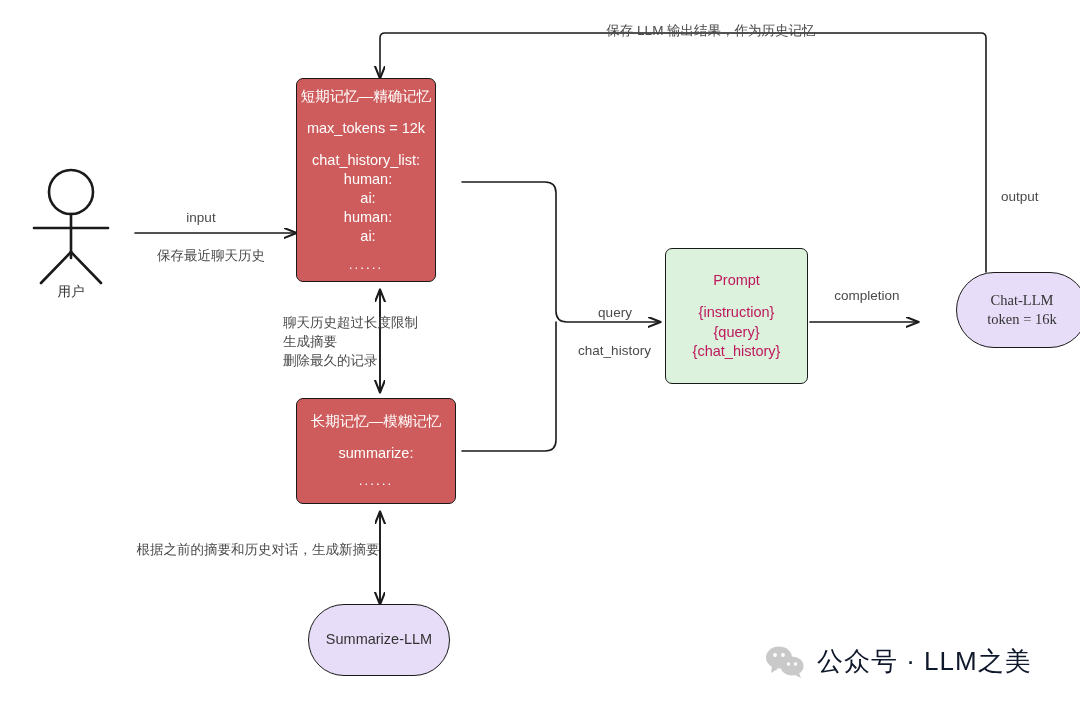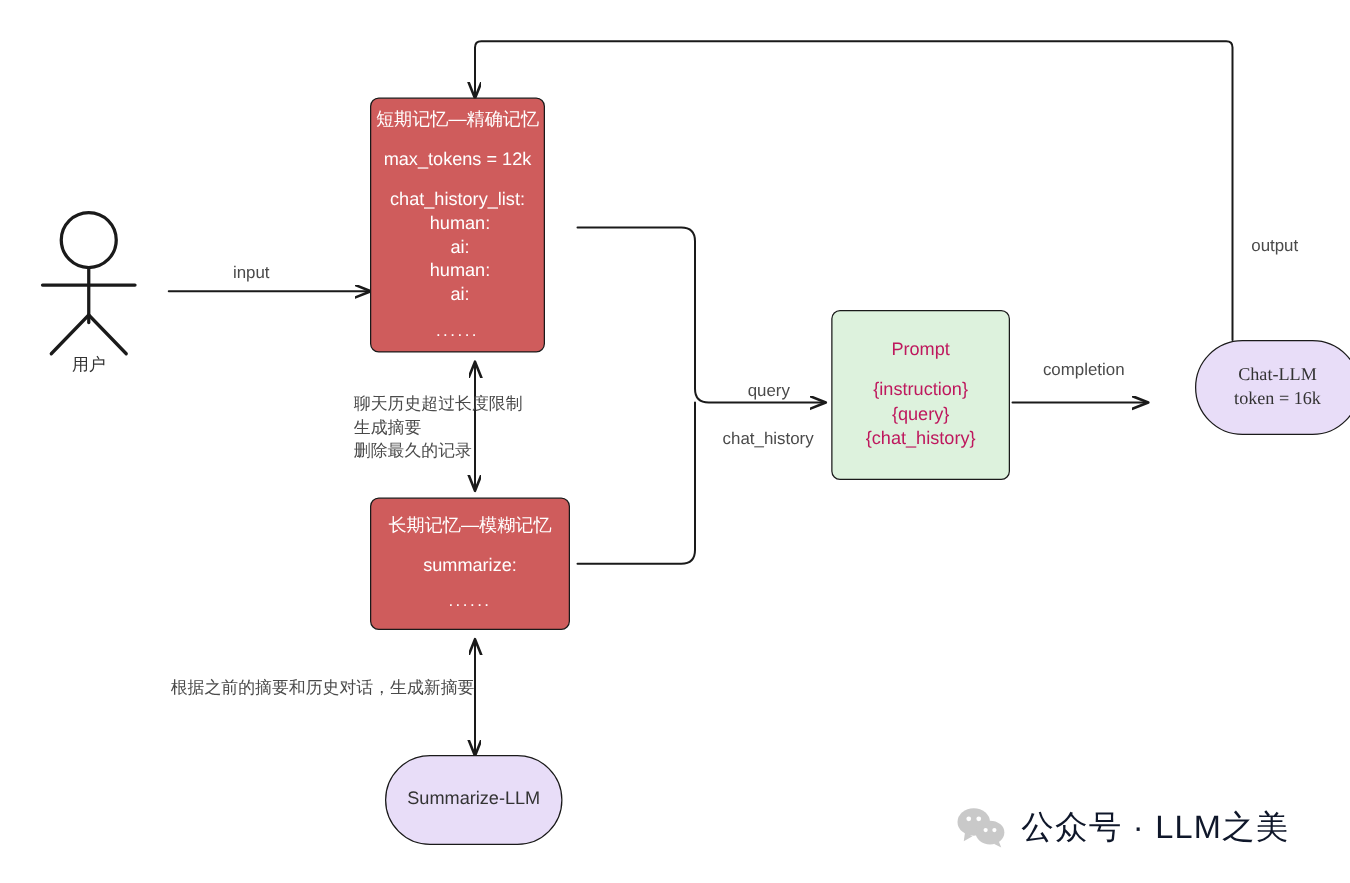--- a/index.html
+++ b/index.html
@@ -155,23 +155,25 @@
     <div class="ln t14">Chat-LLM</div>
     <div class="ln t14">token = 16k</div>
   </div>
 
   <div class="node node-purple" style="left:308px; top:604px; width:142px; height:72px;">
     <div class="ln t14">Summarize-LLM</div>
   </div>
 
   <div class="node-label" style="left:21px; top:283px; width:100px;">用户</div>
 
+  <div class="edge-label center" style="left:561px; top:21px; width:300px;">保存 LLM 输出结果，作为历史记忆</div>
 
   <div class="edge-label center" style="left:146px; top:208px; width:110px;">input</div>
 
+  <div class="edge-label center" style="left:126px; top:246px; width:170px;">保存最近聊天历史</div>
 
   <div class="edge-label" style="left:243px; top:313px; width:160px;margin-left:40px;">聊天历史超过长度限制
 生成摘要
 删除最久的记录</div>
 
   <div class="edge-label center" style="left:570px; top:303px; width:90px;">query</div>
 
   <div class="edge-label center" style="left:562px; top:341px; width:105px;">chat_history</div>
 
   <div class="edge-label center" style="left:812px; top:286px; width:110px;">completion</div>

